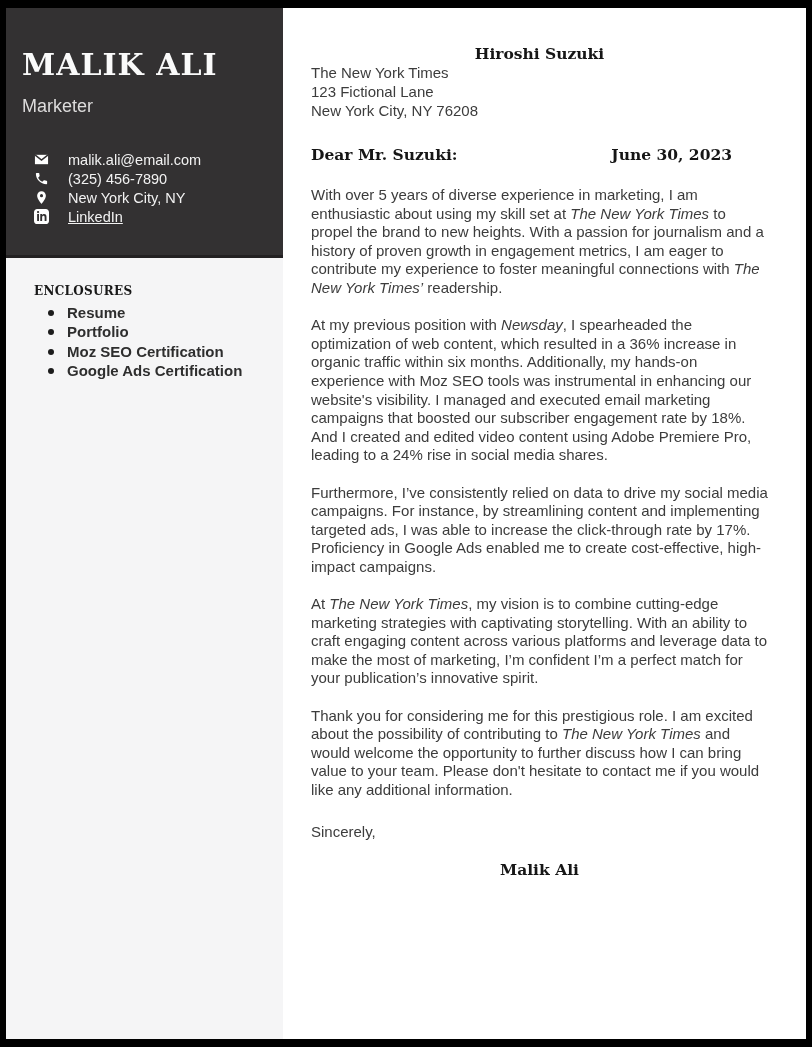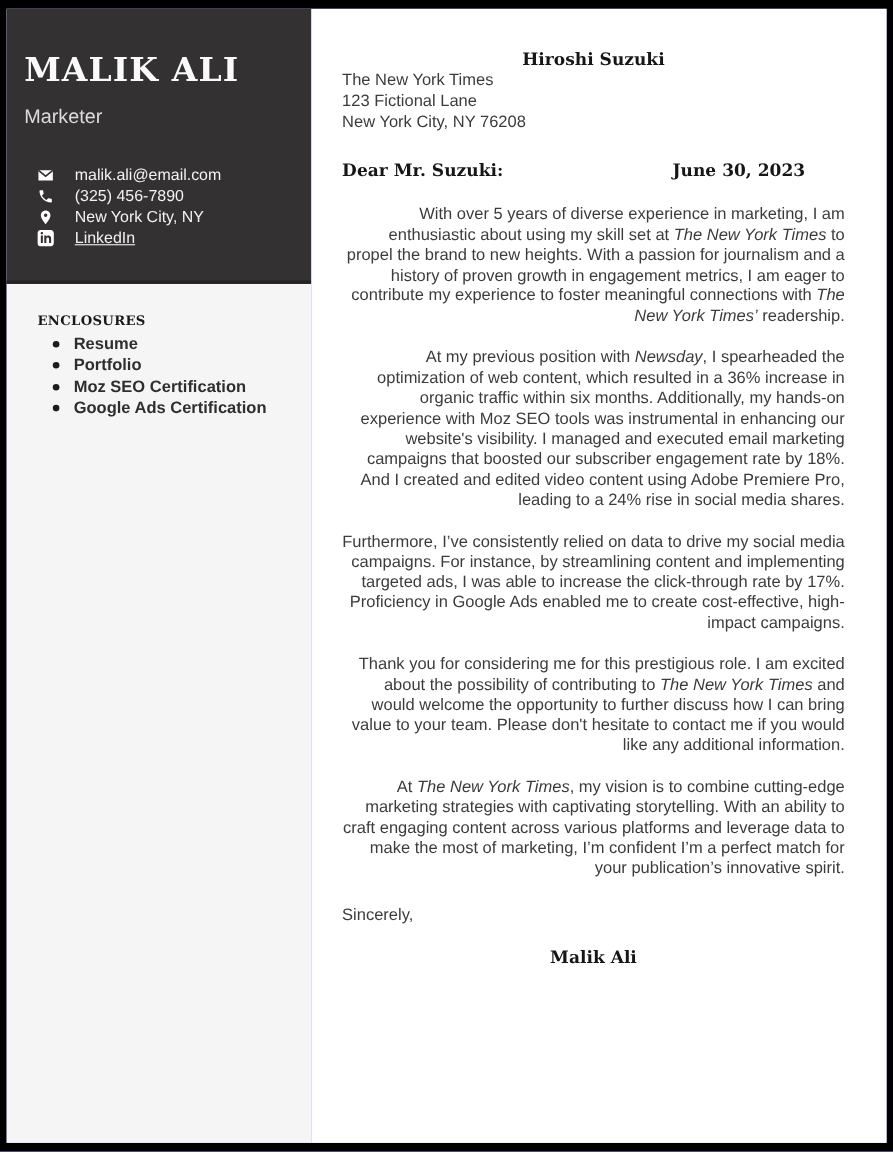--- a/index.html
+++ b/index.html
@@ -61,21 +61,21 @@
   .recipient-name { font-size: 15.5px; line-height: 19px; }
   .recipient-lines div { font-size: 15px; line-height: 19px; color: #3c3c3c; }
 
   .salutation-row {
     margin-top: 25px; display: flex; justify-content: space-between; align-items: baseline;
   }
   .salutation { font-size: 15.5px; }
   .letter-date { font-size: 15.5px; margin-right: 36px; }
 
   .paragraphs { margin-top: 22px; }
-  .paragraphs p { font-size: 15px; line-height: 18.6px; margin-bottom: 18.6px; color: #3c3c3c; text-align: right; }
+  .paragraphs p { font-size: 15px; line-height: 18.6px; margin-bottom: 18.6px; color: #3c3c3c; }
   .paragraphs p em { font-style: italic; }
 
   .closing { margin-top: 23px; font-size: 15px; line-height: 18.6px; color: #3c3c3c; }
   .signature { margin-top: 19px; font-size: 15.5px; line-height: 19px; }
 </style>
 </head>
 <body>
 
 <div class="page">
 
@@ -143,21 +143,21 @@
 
     <div class="salutation-row">
       <div class="salutation serif-bold">Dear Mr. Suzuki:</div>
       <div class="letter-date serif-bold">June 30, 2023</div>
     </div>
 
     <div class="paragraphs">
         <p><span>With over 5 years of diverse experience in marketing, I am enthusiastic about using my skill set at </span><em>The New York Times</em><span> to propel the brand to new heights. With a passion for journalism and a history of proven growth in engagement metrics, I am eager to contribute my experience to foster meaningful connections with </span><em>The New York Times’</em><span> readership.</span></p>
         <p><span>At my previous position with </span><em>Newsday</em><span>, I spearheaded the optimization of web content, which resulted in a 36% increase in organic traffic within six months. Additionally, my hands-on experience with Moz SEO tools was instrumental in enhancing our website's visibility. I managed and executed email marketing campaigns that boosted our subscriber engagement rate by 18%. And I created and edited video content using Adobe Premiere Pro, leading to a 24% rise in social media shares.</span></p>
         <p><span>Furthermore, I’ve consistently relied on data to drive my social media campaigns. For instance, by streamlining content and implementing targeted ads, I was able to increase the click-through rate by 17%. Proficiency in Google Ads enabled me to create cost-effective, high-impact campaigns.</span></p>
+        <p><span>At </span><em>The New York Times</em><span>, my vision is to combine cutting-edge marketing strategies with captivating storytelling. With an ability to craft engaging content across various platforms and leverage data to make the most of marketing, I’m confident I’m a perfect match for your publication’s innovative spirit.</span></p>
         <p><span>Thank you for considering me for this prestigious role. I am excited about the possibility of contributing to </span><em>The New York Times</em><span> and would welcome the opportunity to further discuss how I can bring value to your team. Please don't hesitate to contact me if you would like any additional information.</span></p>
-        <p><span>At </span><em>The New York Times</em><span>, my vision is to combine cutting-edge marketing strategies with captivating storytelling. With an ability to craft engaging content across various platforms and leverage data to make the most of marketing, I’m confident I’m a perfect match for your publication’s innovative spirit.</span></p>
       </div>
 
     <div class="closing">Sincerely,</div>
     <div class="signature serif-bold">Malik Ali</div>
   </main>
 
 </div>
 
 </body></html>

